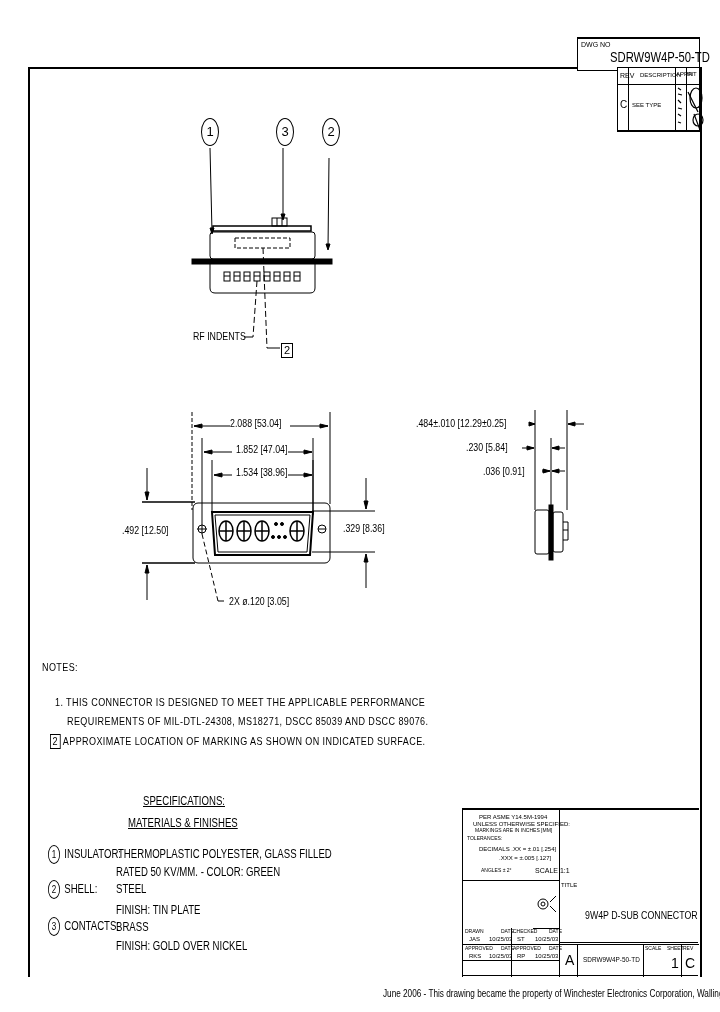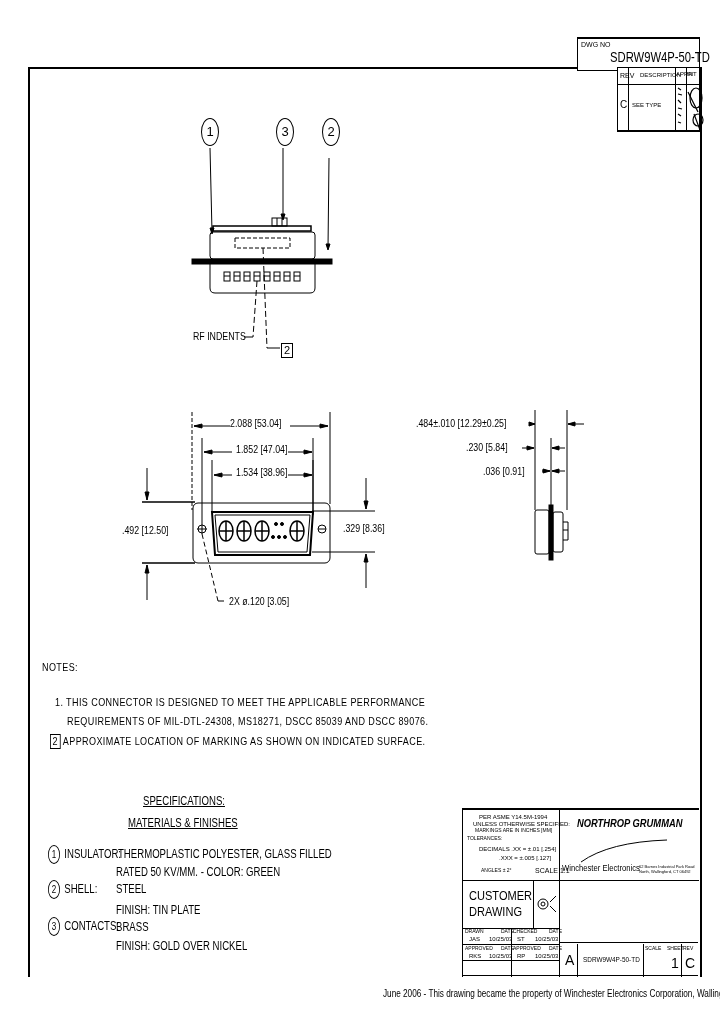--- a/index.html
+++ b/index.html
@@ -260,39 +260,32 @@
     <div class="abs t" style="left:16px;top:4px;font-size:6px;">PER ASME Y14.5M-1994</div>
     <div class="abs t" style="left:10px;top:11px;font-size:6px;">UNLESS OTHERWISE SPECIFIED:</div>
     <div class="abs t" style="left:12px;top:18px;font-size:5px;">MARKINGS ARE IN INCHES [MM]</div>
     <div class="abs t" style="left:4px;top:26px;font-size:5px;">TOLERANCES:</div>
     <div class="abs t" style="left:16px;top:36px;font-size:6px;">DECIMALS .XX = ±.01 [.254]</div>
     <div class="abs t" style="left:36px;top:45px;font-size:6px;">.XXX = ±.005 [.127]</div>
     <div class="abs t" style="left:18px;top:58px;font-size:5px;">ANGLES ± 2°</div>
     <div class="abs t" style="left:72px;top:57px;font-size:7px;">SCALE 1:1</div>
   </div>
 
-  <div class="abs" style="left:96px;top:0;width:140px;height:70px;border-bottom:1px solid #000;">
-    <div class="abs t" style="left:18px;top:8px;font-size:11px;font-weight:bold;font-style:italic;transform:scaleX(0.85);transform-origin:left top;">NORTHROP GRUMMAN</div>
-    <svg class="abs" style="left:20px;top:24px;" width="90" height="30">
-        <path d="M2 28 Q30 8 88 6" stroke="#000" fill="none" stroke-width="1"></path>
-      </svg>
-    <div class="abs t" style="left:3px;top:54px;font-size:9px;transform:scaleX(0.85);transform-origin:left top;">Winchester Electronics</div>
-    <div class="abs t" style="left:80px;top:54px;font-size:4px;white-space:normal;width:58px;line-height:5px;">62 Barnes Industrial Park Road North, Wallingford, CT 06492</div>
-  </div>
-
-  <div class="abs" style="left:0;top:70px;width:70px;height:48px;border-right:1px solid #000;border-bottom:1px solid #000;">
-    <div class="abs t" style="left:6px;top:8px;width:60px;font-size:13px;text-align:center;white-space:normal;line-height:16px;transform:scaleX(0.85);transform-origin:left top;">CUSTOMER DRAWING</div>
-  </div>
+
   <div class="abs" style="left:70px;top:70px;width:26px;height:48px;border-right:1px solid #000;border-bottom:1px solid #000;">
     <svg class="abs" style="left:3px;top:14px;" width="22" height="20">
       <circle cx="7" cy="10" r="5" stroke="#000" fill="none"></circle>
         <circle cx="7" cy="10" r="2" stroke="#000" fill="none"></circle>
       <path d="M20 2 L14 8 M14 12 L20 18" stroke="#000" fill="none"></path>
     </svg>
   </div>
+  <div class="abs" style="left:96px;top:70px;width:140px;height:64px;border-bottom:1px solid #000;">
+    <div class="abs t" style="left:2px;top:2px;font-size:6px;">TITLE</div>
+    <div class="abs t" style="left:26px;top:30px;font-size:11px;transform:scaleX(0.8);transform-origin:left top;">9W4P D-SUB CONNECTOR</div>
+  </div>
 
   <div class="abs" style="left:0;top:118px;width:96px;height:49px;border-right:1px solid #000;">
     <div class="hline" style="left:0;top:16px;width:96px;"></div>
     <div class="hline" style="left:0;top:32px;width:96px;"></div>
     <div class="vline" style="left:48px;top:0;height:49px;"></div>
 
     <span class="abs t" style="left:2px;top:1px;font-size:5px;">DRAWN</span>
     <span class="abs t" style="left:38px;top:1px;font-size:5px;">DATE</span>
     <span class="abs t" style="left:6px;top:8px;font-size:6px;">JAS</span>
     <span class="abs t" style="left:26px;top:8px;font-size:6px;">10/25/03</span>

